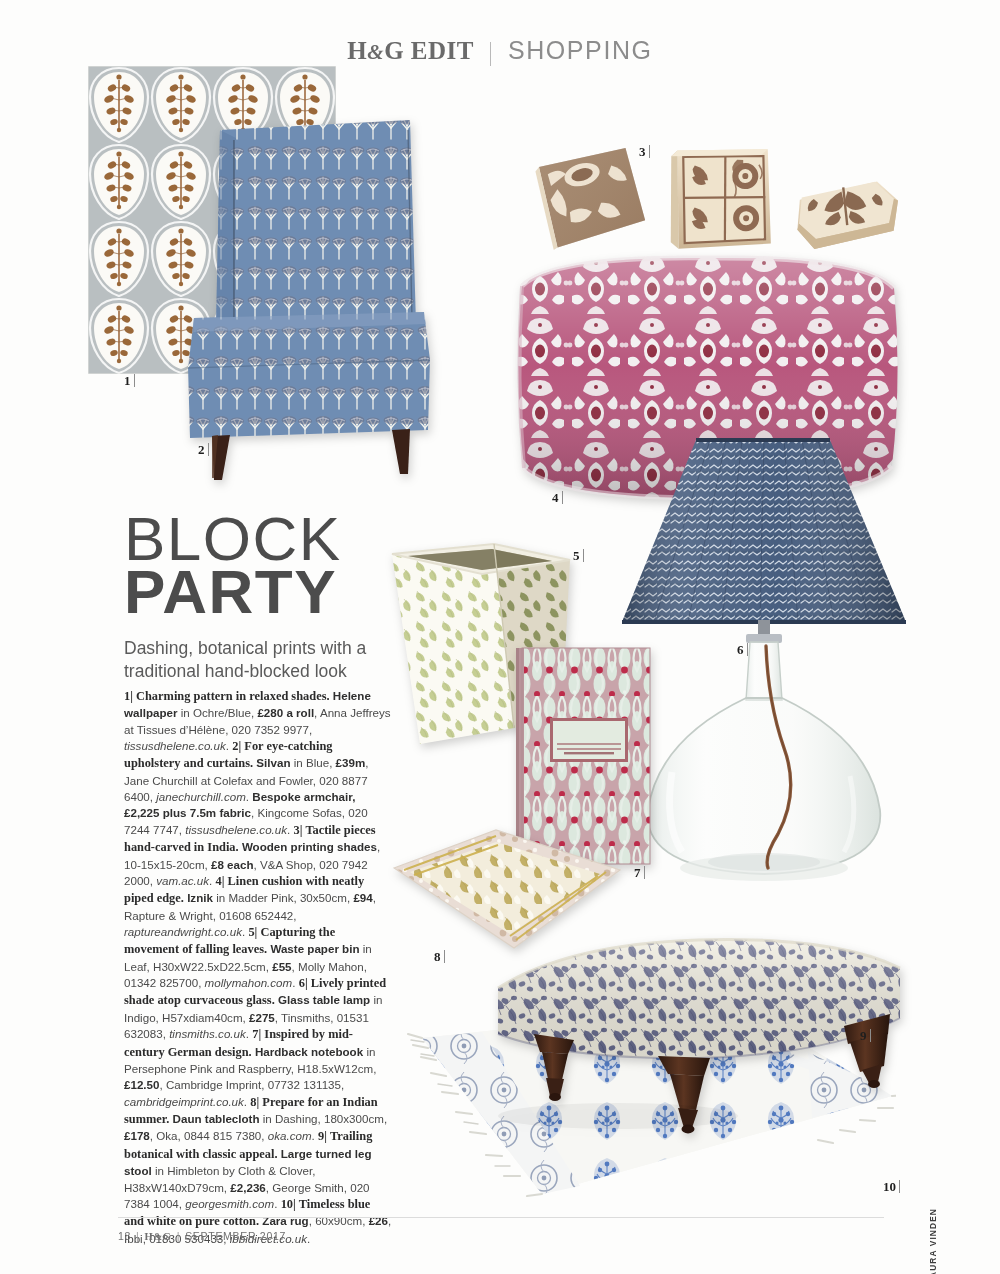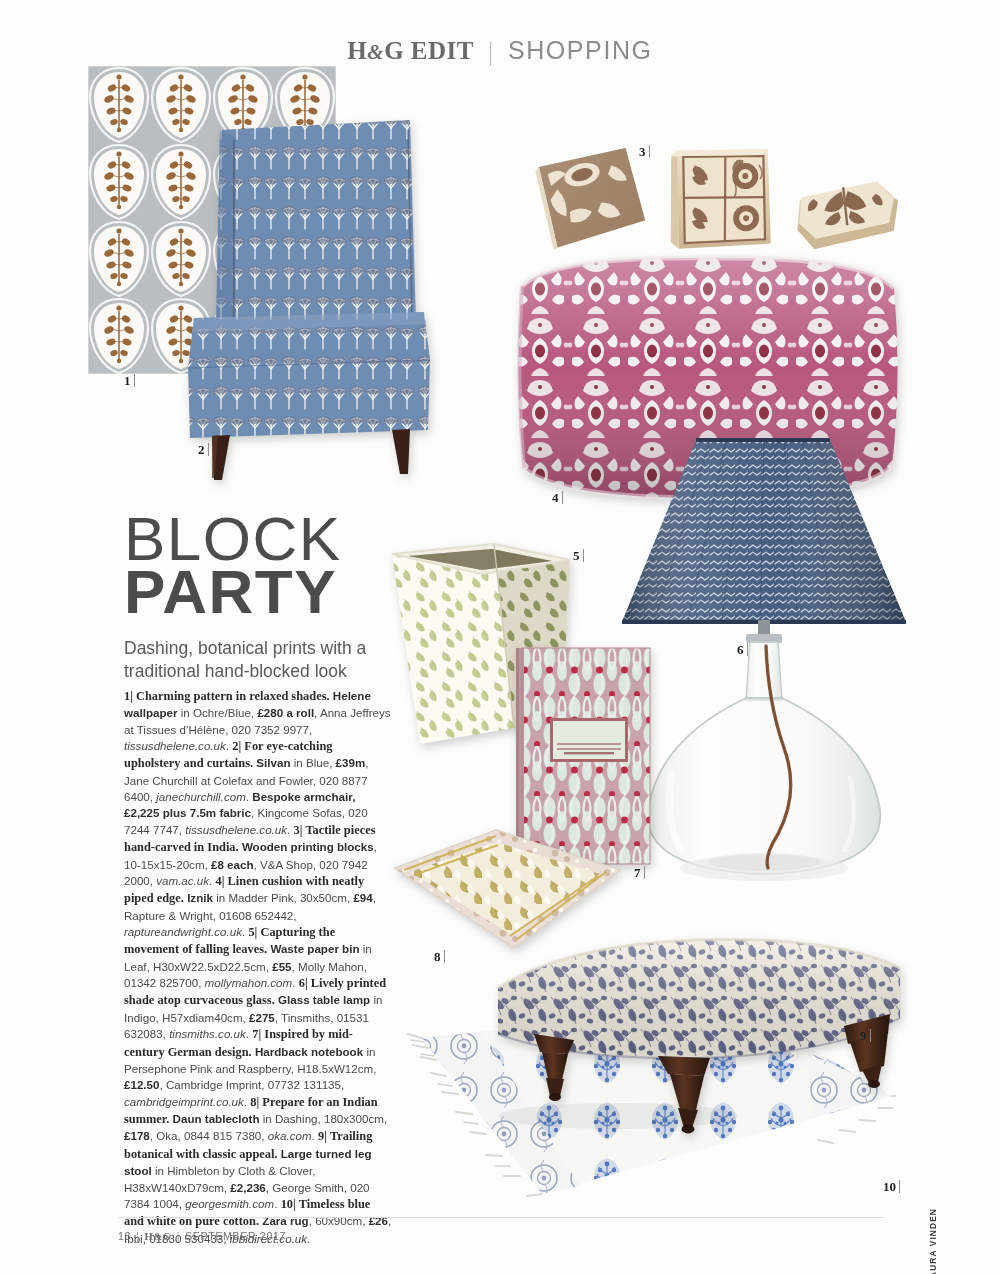--- a/index.html
+++ b/index.html
@@ -650,21 +650,21 @@
 
     <span class="entry"><span class="num">1</span><span class="num">| </span><span class="lede">Charming pattern in relaxed shades.</span>
     <span class="prod">Helene wallpaper</span><span> in Ochre/Blue, </span><span class="price">£280 a roll</span><span>, Anna Jeffreys at Tissues d’Hélène, 020 7352 9977, </span><span class="web">tissusdhelene.co.uk</span><span>.</span>
     </span>
 
     <span class="entry"><span class="num">2</span><span class="num">| </span><span class="lede">For eye-catching upholstery and curtains.</span>
     <span class="prod">Silvan</span><span> in Blue, </span><span class="price">£39m</span><span>, Jane Churchill at Colefax and Fowler, 020 8877 6400, </span><span class="web">janechurchill.com</span>. <span class="prod">Bespoke armchair, £2,225 plus 7.5m fabric</span><span>, Kingcome Sofas, 020 7244 7747, </span><span class="web">tissusdhelene.co.uk</span><span>.</span>
     </span>
 
     <span class="entry"><span class="num">3</span><span class="num">| </span><span class="lede">Tactile pieces hand-carved in India.</span>
-    <span class="prod">Wooden printing blocks</span><span>, 10-15x15-20cm, </span><span class="price">£8 each</span><span>, V&amp;A Shop, 020 7942 2000, </span><span class="web">vam.ac.uk</span><span>.</span>
+    <span class="prod">Wooden printing shades</span><span>, 10-15x15-20cm, </span><span class="price">£8 each</span><span>, V&amp;A Shop, 020 7942 2000, </span><span class="web">vam.ac.uk</span><span>.</span>
     </span>
 
     <span class="entry"><span class="num">4</span><span class="num">| </span><span class="lede">Linen cushion with neatly piped edge.</span>
     <span class="prod">Iznik</span><span> in Madder Pink, 30x50cm, </span><span class="price">£94</span><span>, Rapture &amp; Wright, 01608 652442, </span><span class="web">raptureandwright.co.uk</span><span>.</span>
     </span>
 
     <span class="entry"><span class="num">5</span><span class="num">| </span><span class="lede">Capturing the movement of falling leaves.</span>
     <span class="prod">Waste paper bin</span><span> in Leaf, H30xW22.5xD22.5cm, </span><span class="price">£55</span><span>, Molly Mahon, 01342 825700, </span><span class="web">mollymahon.com</span><span>.</span>
     </span>
 

